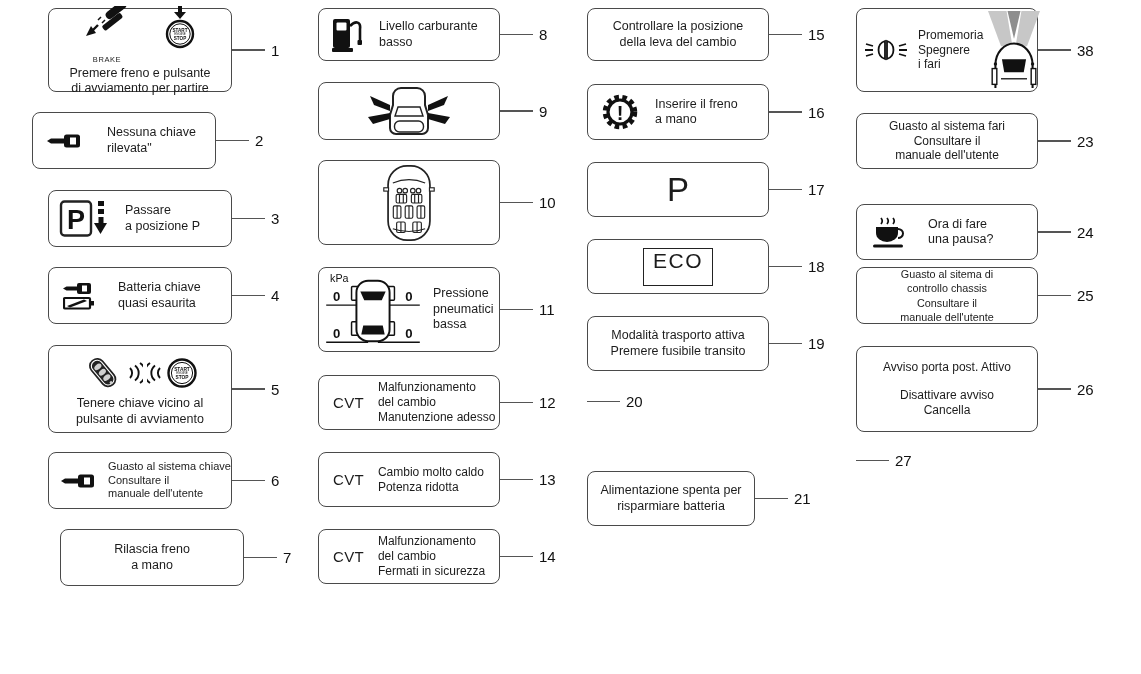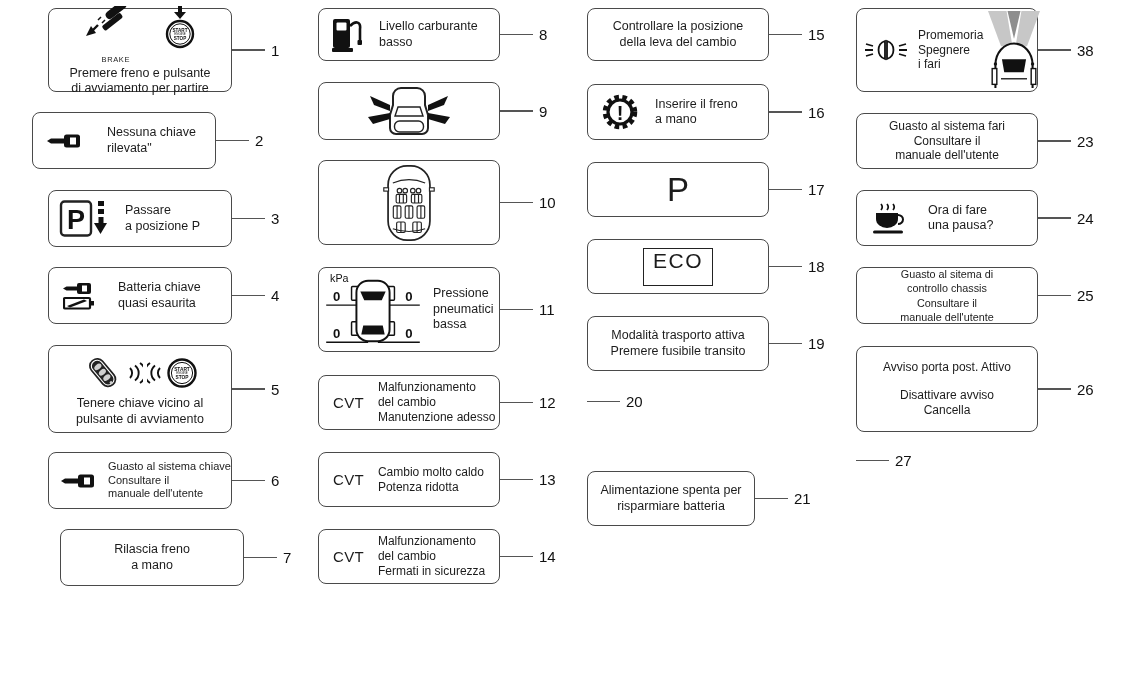--- a/index.html
+++ b/index.html
@@ -12,21 +12,21 @@
   .box.col{flex-direction:column;}
   .cline{width:33px;height:1.6px;background:#555;flex:none;}
   .cnum{font-size:15px;color:#111;padding-left:6px;}
   .lines{font-size:12.5px;line-height:1.24;}
   .fs12{font-size:12px;}
   .fs11{font-size:11px;}
   .fs108{font-size:10.8px;line-height:1.3;}
   .tl{text-align:left;}
   .tc{text-align:center;}
   .tline{display:block;min-height:1.05em;}
-  .brakeword{font-size:7.5px;letter-spacing:.6px;text-align:right;margin-top:19px;}
+  .brakeword{font-size:7.5px;letter-spacing:.6px;text-align:center;margin-top:19px;}
   .cvt{font-size:15px;letter-spacing:.3px;flex:none;}
   .bigP{font-size:33px;font-weight:400;}
   .eco{border:1.8px solid #222;padding:0px 9px 12px 9px;font-size:21px;letter-spacing:1.5px;}
   svg{display:block;flex:none;}
   svg text{font-family:"Liberation Sans","DejaVu Sans",sans-serif;}
 </style>
 </head>
 <body>
 
 <div class="stage">
@@ -425,21 +425,21 @@
       <div class="lines fs12 tc">
         <div class="tline">Guasto al sistema fari</div>
         <div class="tline">Consultare il</div>
         <div class="tline">manuale dell'utente</div>
       </div>
     </div>
     <div class="cline"></div>
     <div class="cnum">23</div>
   </div>
 
-  <div class="cr" style="left:856px;top:190px">
+  <div class="cr" style="left:856px;top:204px">
     <div class="box left" style="width:182px;height:56px">
       <svg width="34" height="31" viewBox="0 0 34 31" style="margin-left:15px">
         <path d="M9,1 q2.5,3 0,6 M15,1 q2.5,3 0,6 M21,1 q2.5,3 0,6" stroke="#111" stroke-width="1.7" fill="none"></path>
         <path d="M4,10 h22 v6 a11,9 0 0 1 -11,9 a11,9 0 0 1 -11,-9 z" fill="#111"></path>
         <path d="M26,12 a5,4.5 0 1 1 0,9" fill="none" stroke="#111" stroke-width="2"></path>
         <rect x="1" y="27.5" width="30" height="3" rx="1.5" fill="#111"></rect>
       </svg>
       <div class="lines tl" style="margin-left:22px">
         <div class="tline">Ora di fare</div>
         <div class="tline">una pausa?</div>

